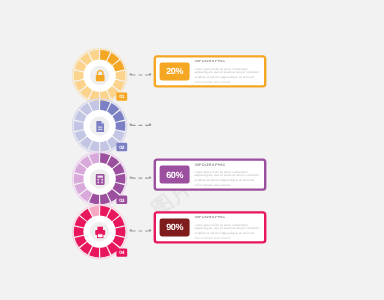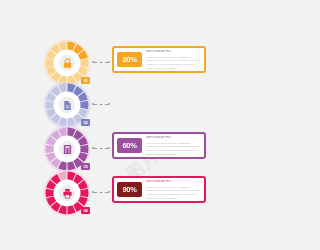--- a/index.html
+++ b/index.html
@@ -34,21 +34,21 @@
     font-weight: bold;
     letter-spacing: 1px;
     transform: rotate(-38deg);
     pointer-events: none;
     user-select: none;
     white-space: nowrap;
   }
 
   .row {
     position: absolute;
-    left: 0;
+    left: 16px;
     width: 250px;
     height: 46px;
     text-decoration: underline;
   }
 
   
   .gauge-wrap {
     position: absolute;
     left: 44px;
     top: 0;

